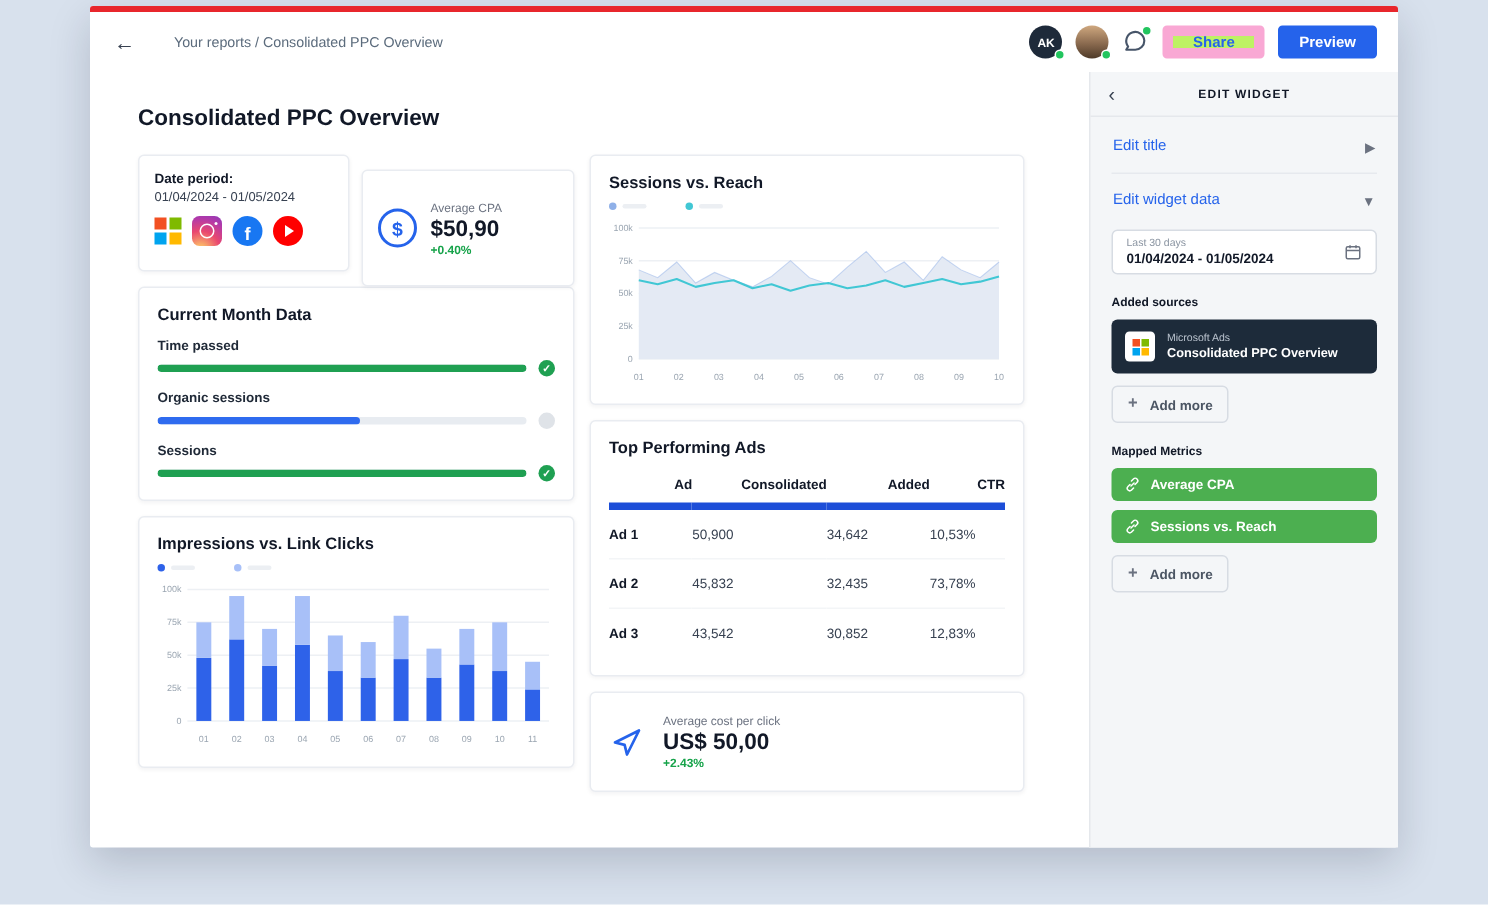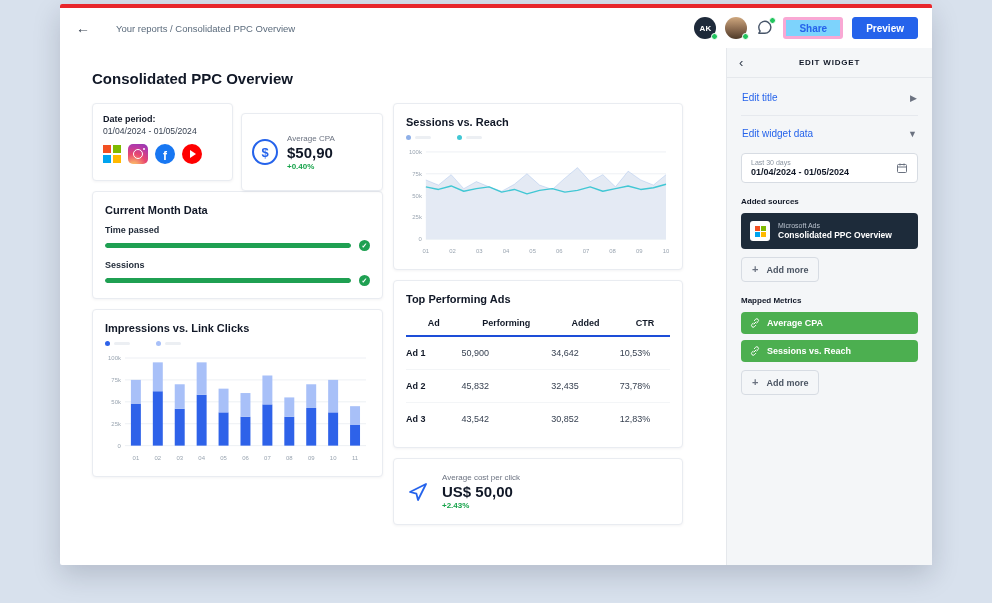--- a/index.html
+++ b/index.html
@@ -26,21 +26,21 @@
   .back-arrow { font-size:14px; color:#374151; cursor:pointer; line-height:1; }
   .breadcrumb { font-size:9.5px; color:#5b6b7c; margin-left:26px; }
   .topbar-right { margin-left:auto; display:flex; align-items:center; gap:9px; }
   .avatar { position:relative; width:22px; height:22px; border-radius:50%; flex:0 0 auto; }
   .avatar.initials { background:#1e2a3a; color:#fff; font-size:8px; font-weight:700; display:flex; align-items:center; justify-content:center; }
   .avatar.photo { background:linear-gradient(180deg,#cfa87f 0%,#8a6a4f 55%,#4e3a28 100%); }
   .presence { position:absolute; right:-2px; bottom:-1px; width:7px; height:7px; background:#22c55e; border:1.5px solid #fff; border-radius:50%; }
   .chat-wrap { position:relative; width:18px; height:18px; }
   .chat-wrap .presence { right:-2px; top:-2px; bottom:auto; }
   .btn { height:22px; border-radius:3px; font-size:10px; font-weight:600; display:flex; align-items:center; padding:0 13px; cursor:pointer; }
-  .btn.outline { background:#7dd3fc; border:3px solid #f9a8d4; color:#2563eb; }
+  .btn.outline { background:#bef264; border:7px solid #f9a8d4; color:#2563eb; }
   .btn.primary { background:#2563eb; border:1px solid #2563eb; color:#fff; }
 
   
   .content-row { flex:1; display:flex; min-height:0; }
   .report { flex:1; padding:16px 42px 0 32px; min-width:0; }
   .page-title { font-size:15px; font-weight:700; color:#111827; margin:6px 0 16px; }
   .grid { display:flex; gap:10px; }
   .col-left { width:291px; flex:0 0 auto; }
   .col-right { width:290px; flex:0 0 auto; }
   .card { background:#fff; border:1px solid #e9ecf1; border-radius:4px; box-shadow:0 1px 3px rgba(16,24,40,.05); }
@@ -85,21 +85,21 @@
   .card.chart { padding:12px; }
   .legend { display:flex; align-items:center; gap:26px; margin:7px 0 4px; }
   .legend-item { display:flex; align-items:center; gap:4px; }
   .dot { width:5px; height:5px; border-radius:50%; background:#94a3b8; }
   .legend-dash { width:16px; height:3px; border-radius:2px; background:#eceff3; }
   .chart-svg { display:block; width:100%; height:auto; margin-top:2px; }
 
   
   .card.ads { padding:12px; }
   table { width:100%; border-collapse:collapse; margin-top:6px; }
-  th { font-size:9px; font-weight:700; color:#111827; text-align:center; padding:7px 0; border-bottom:2px solid #1d4ed8; }
+  th { font-size:9px; font-weight:700; color:#111827; text-align:right; padding:7px 0; border-bottom:5px solid #1d4ed8; }
   td { font-size:9px; color:#374151; padding:11px 0; border-bottom:1px solid #f3f5f7; }
   tr:last-child td { border-bottom:none; }
   td.ad-name { font-weight:700; color:#111827; }
 
   
   .card.cpc { padding:14px 12px; display:flex; align-items:center; gap:12px; }
 
   
   .sidebar { width:206px; flex:0 0 auto; background:#f4f6f8; border-left:1px solid #e5e8ec; display:flex; flex-direction:column; }
   .sb-header { height:30px; position:relative; display:flex; align-items:center; justify-content:center; border-bottom:1px solid #e5e8ec; }
@@ -192,20 +192,29 @@
           <div class="card cm">
             <div class="card-title">Current Month Data</div>
 
             <div class="cm-item">
               <div class="cm-label">Time passed</div>
               <div class="cm-bar-row">
                 <div class="track">
                     <div class="fill" style="width: 100%; background: rgb(31, 160, 82);"></div>
                   </div>
                 <span class="status done">✓</span>
+              </div>
+            </div>
+            <div class="cm-item">
+              <div class="cm-label">Organic sessions</div>
+              <div class="cm-bar-row">
+                <div class="track">
+                    <div class="fill" style="width: 55%; background: rgb(47, 107, 239);"></div>
+                  </div>
+                <span class="status"></span>
               </div>
             </div>
             <div class="cm-item">
               <div class="cm-label">Sessions</div>
               <div class="cm-bar-row">
                 <div class="track">
                     <div class="fill" style="width: 100%; background: rgb(31, 160, 82);"></div>
                   </div>
                 <span class="status done">✓</span>
               </div>
@@ -311,21 +320,21 @@
                 <text x="262.0" y="110" text-anchor="middle" font-size="6" fill="#9aa5b1">10</text>
               </svg>
           </div>
 
           <div class="card ads">
             <div class="card-title">Top Performing Ads</div>
             <table>
               <thead>
                 <tr>
                   <th style="width:21%">Ad</th>
-                  <th style="width:34%">Performing</th>
+                  <th style="width:34%">Consolidated</th>
                   <th style="width:26%">Added</th>
                   <th style="width:19%">CTR</th>
                 </tr>
               </thead>
               <tbody>
                 <tr>
                   <td class="ad-name">Ad 1</td>
                   <td>50,900</td>
                   <td>34,642</td>
                   <td>10,53%</td>

